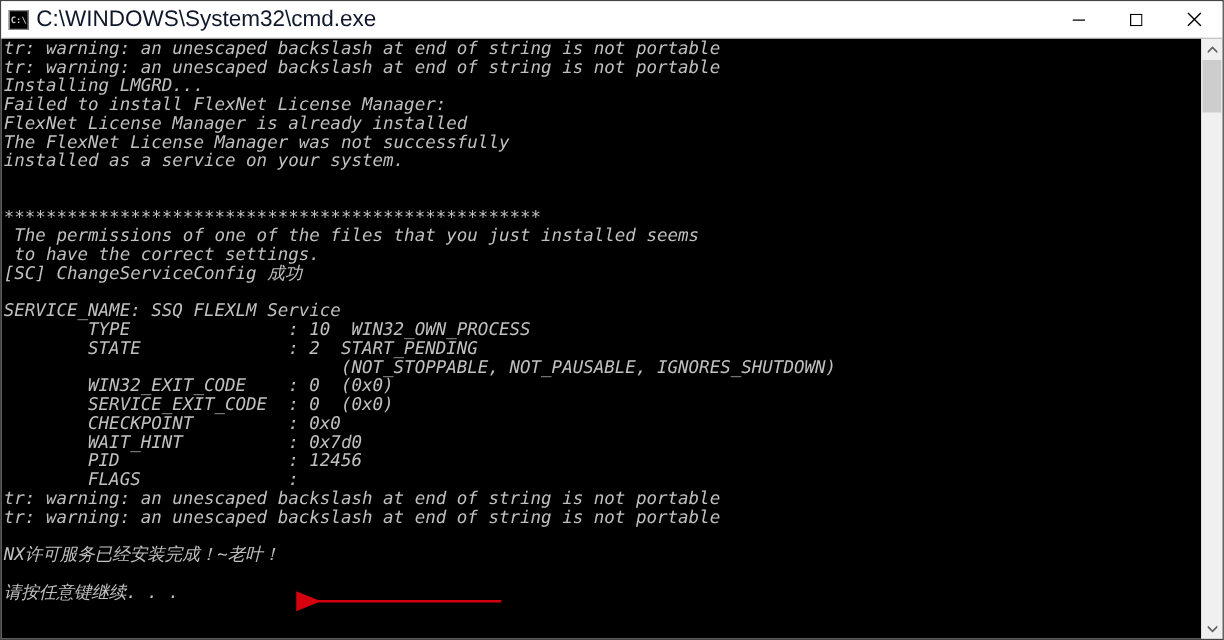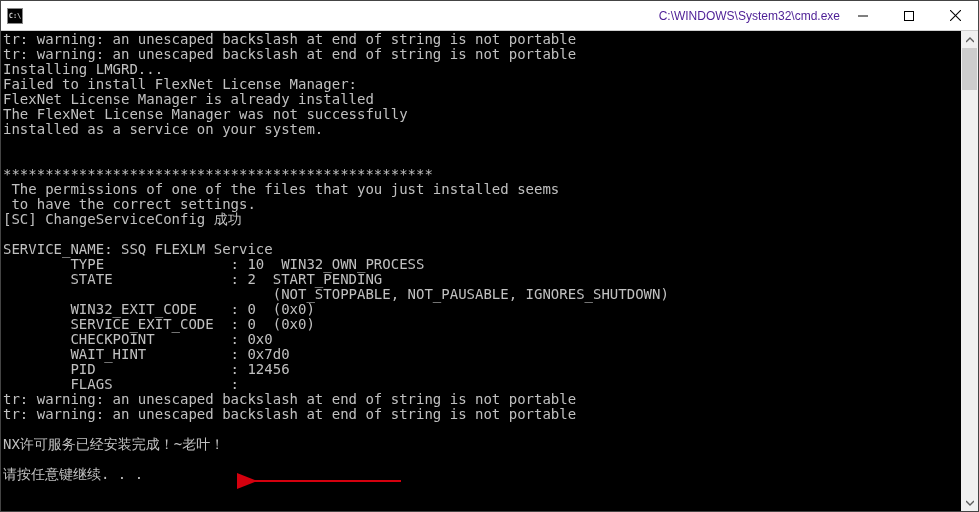--- a/index.html
+++ b/index.html
@@ -1,24 +1,24 @@
 <!DOCTYPE html>
 <html><head>
 <meta charset="utf-8">
 <style>
   * { margin:0; padding:0; box-sizing:border-box; }
   body { font-family:"Segoe UI","Microsoft YaHei",sans-serif; font-size:12px; background:#fff; width:979px; height:512px; overflow:hidden; border:1px solid #444; position:relative; }
   .titlebar { height:30px; background:#fff; display:flex; align-items:center; border-bottom:1px solid #d0d0d0; }
   .titlebar .ico { width:16px; height:16px; margin:0 6px; display:flex; align-items:center; justify-content:center; background:#000; color:#ccc; font-size:7px; font-family:Consolas,monospace; font-weight:700; border:1px solid #888; }
-  .titlebar .title { flex:1; color:#4c1d95; font-size:12px;text-align:right; }
+  .titlebar .title { flex:1; color:#0f172a; font-size:18px; }
   .titlebar .btns { display:flex; height:100%; }
   .titlebar .btn { width:46px; height:100%; display:flex; align-items:center; justify-content:center; color:#000; }
   .titlebar .btn svg { width:10px; height:10px; stroke:#000; stroke-width:1; fill:none; }
   .titlebar .btn.close svg { width:11px; height:11px; }
-  .console-wrap { position:absolute; top:30px; left:0; right:0; bottom:0; background:#000; display:flex; }
+  .console-wrap { position:absolute; top:30px; left:0; right:0; bottom:0; background:#000; display:flex;font-style:italic; }
   .console { flex:1; padding:1px 2px; font-family:"NSimSun","SimSun","Consolas",monospace; font-size:14px; line-height:15px; color:#c0c0c0; white-space:pre; overflow:hidden; }
   .scrollbar { width:17px; background:#f0f0f0; display:flex; flex-direction:column; }
   .sb-btn { height:17px; background:#f0f0f0; display:flex; align-items:center; justify-content:center; }
   .sb-btn svg { width:8px; height:8px; }
   .sb-track { flex:1; background:#f0f0f0; position:relative; }
   .sb-thumb { position:absolute; left:1px; right:1px; top:0; height:42px; background:#cdcdcd; }
   .arrow { position:absolute; pointer-events:none; }
   .arrow svg { overflow:visible; }
 </style>
 </head>

